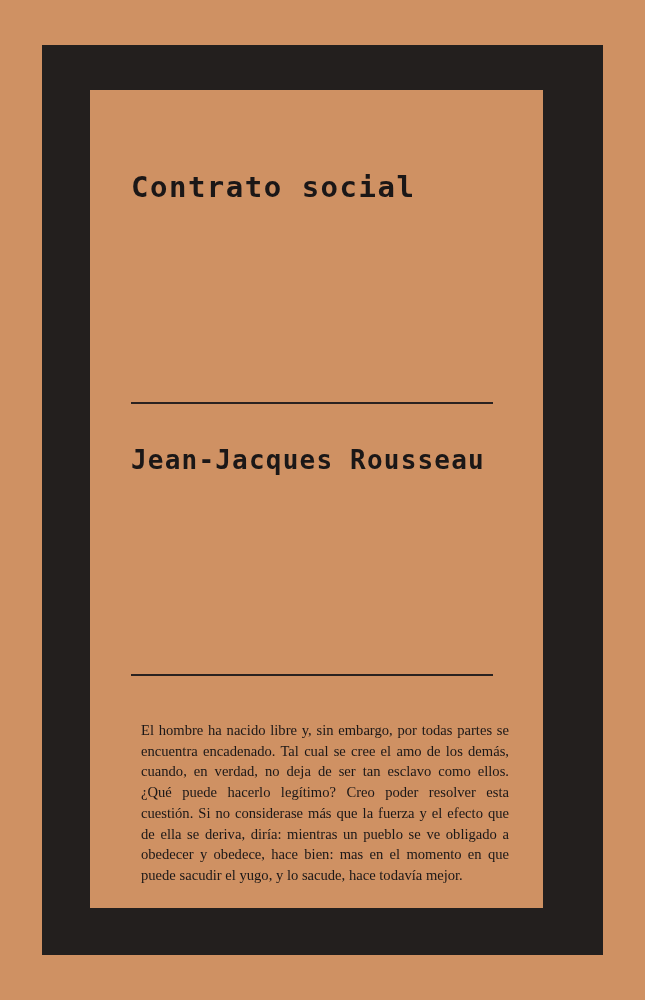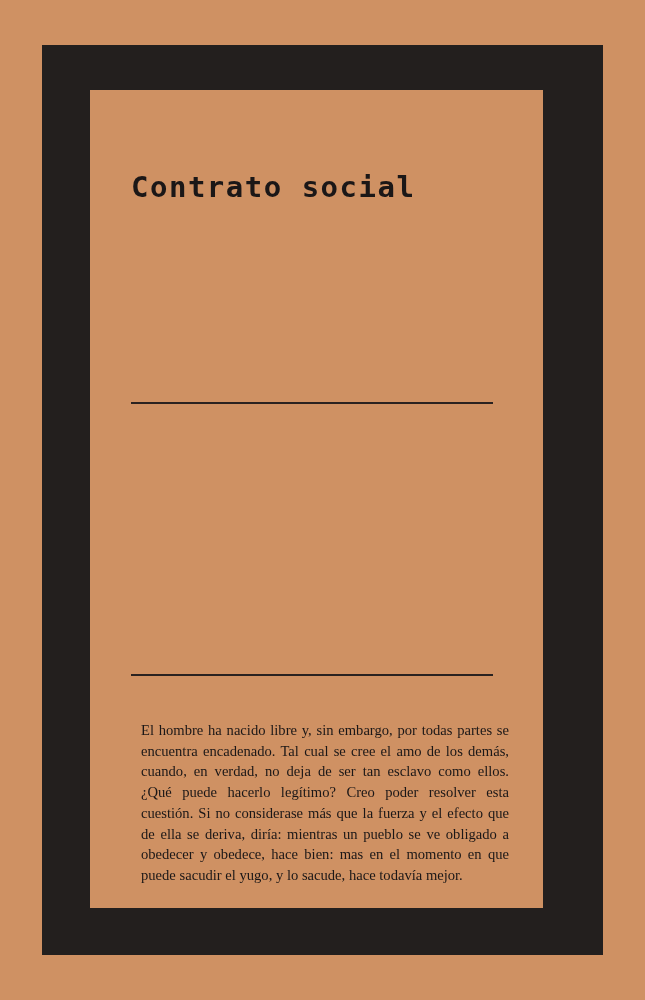--- a/index.html
+++ b/index.html
@@ -96,17 +96,18 @@
   }
 </style>
 </head>
 <body>
 
 <div class="cover">
   <div class="dark-frame">
     <div class="inner-panel">
       <h1 class="title">Contrato social</h1>
       <div class="rule rule-top"></div>
+      <h2 class="author">Jean-Jacques Rousseau</h2>
       <div class="rule rule-bottom"></div>
       <p class="blurb">El hombre ha nacido libre y, sin embargo, por todas partes se encuentra encadenado. Tal cual se cree el amo de los demás, cuando, en verdad, no deja de ser tan esclavo como ellos. ¿Qué puede hacerlo legítimo? Creo poder resolver esta cuestión. Si no considerase más que la fuerza y el efecto que de ella se deriva, diría: mientras un pueblo se ve obligado a obedecer y obedece, hace bien: mas en el momento en que puede sacudir el yugo, y lo sacude, hace todavía mejor.</p>
     </div>
   </div>
 </div>
 
 </body></html>

